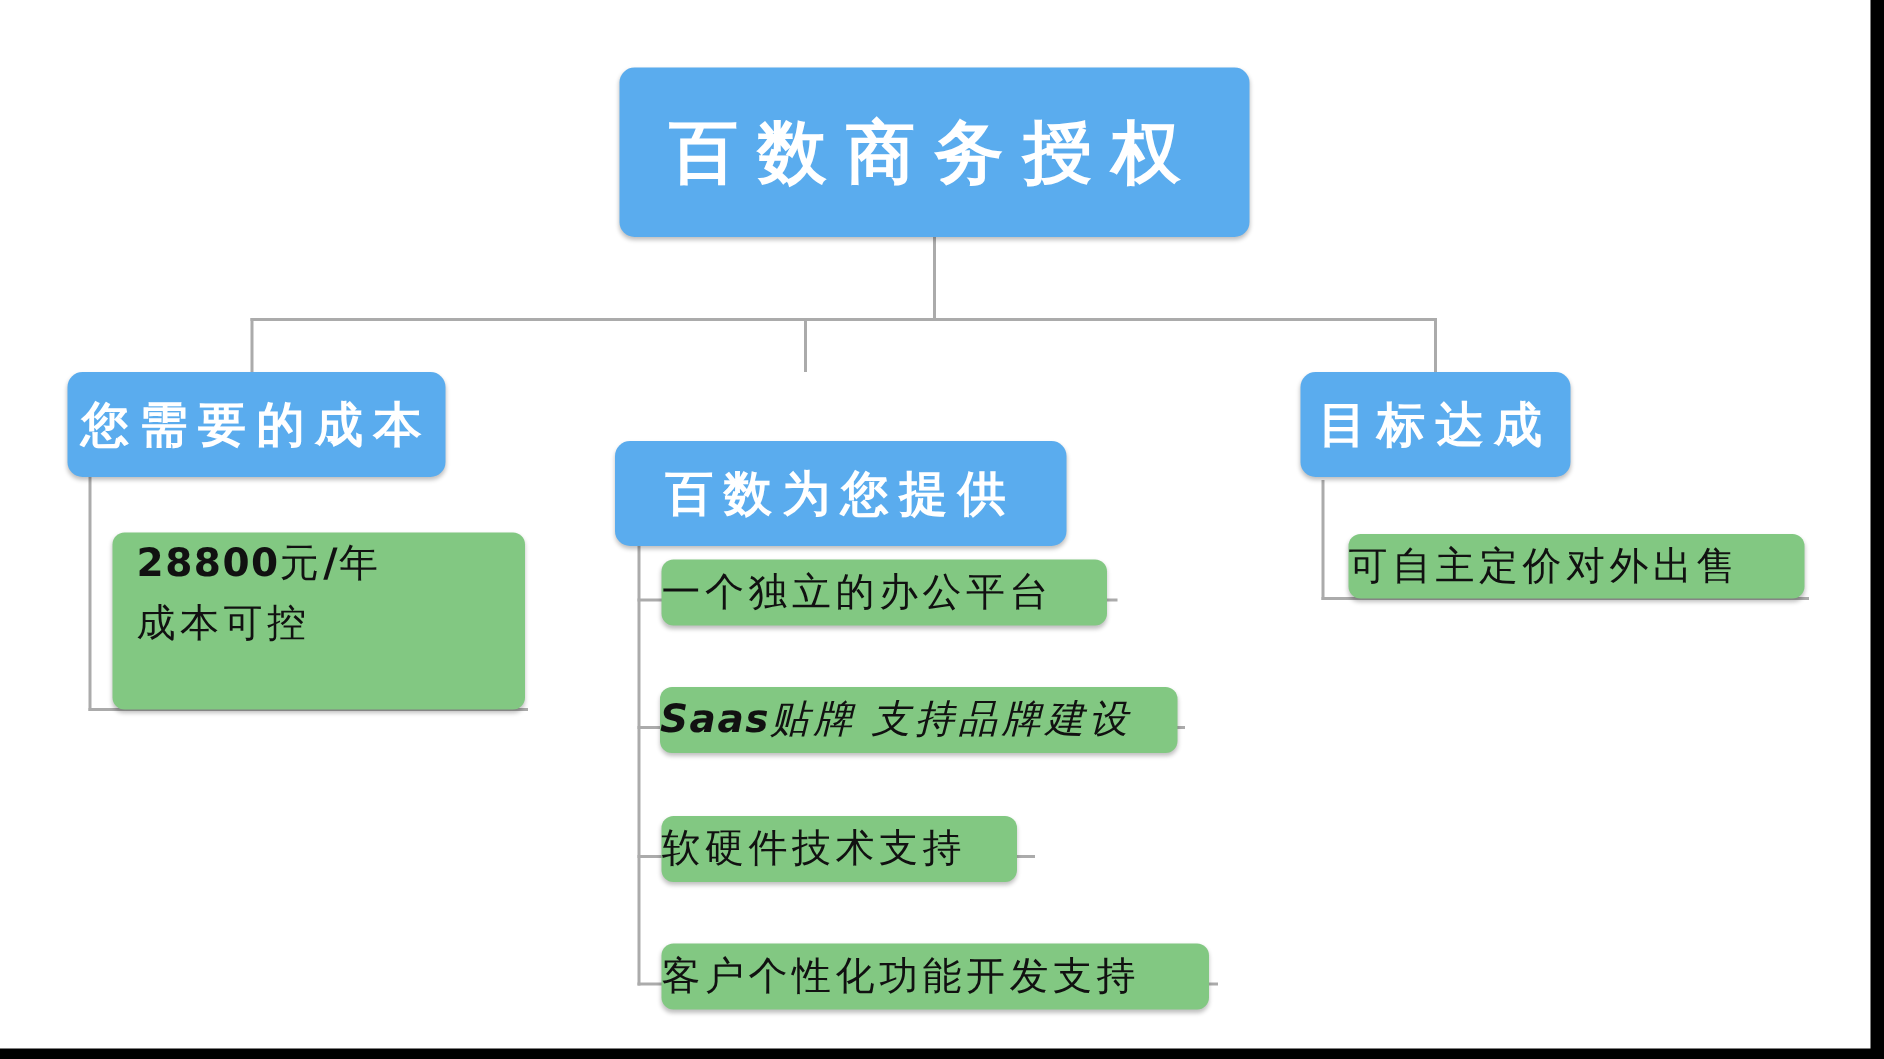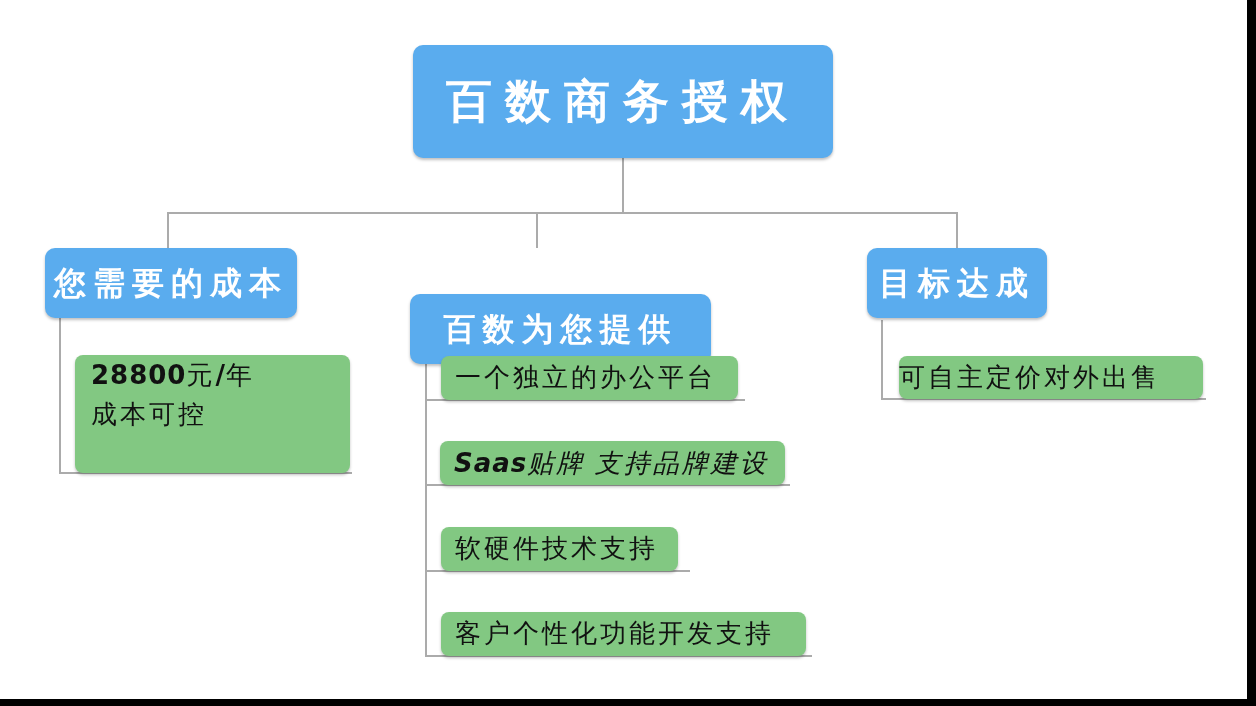--- a/index.html
+++ b/index.html
@@ -55,21 +55,21 @@
     border-radius: 8px;
     color: #111111;
     font-family: "Liberation Serif", serif;
     font-size: 26px;
     letter-spacing: 3px;
     white-space: nowrap;
   }
   .leaf-single {
     height: 44px;
     line-height: 44px;
-    padding-left: 14px;
+    margin-top: 17px;
   }
   .node-cost-detail {
     left: 75px; top: 355px; width: 275px; height: 118px;
     line-height: 39px;
     padding: 1px 0 0 16px;
   }
   .node-prov-1 { left: 441px; top: 356px; width: 297px; }
   .node-prov-2 { left: 440px; top: 441px; width: 345px; font-style: italic; }
   .node-prov-3 { left: 441px; top: 527px; width: 237px; }
   .node-prov-4 { left: 441px; top: 612px; width: 365px; }

